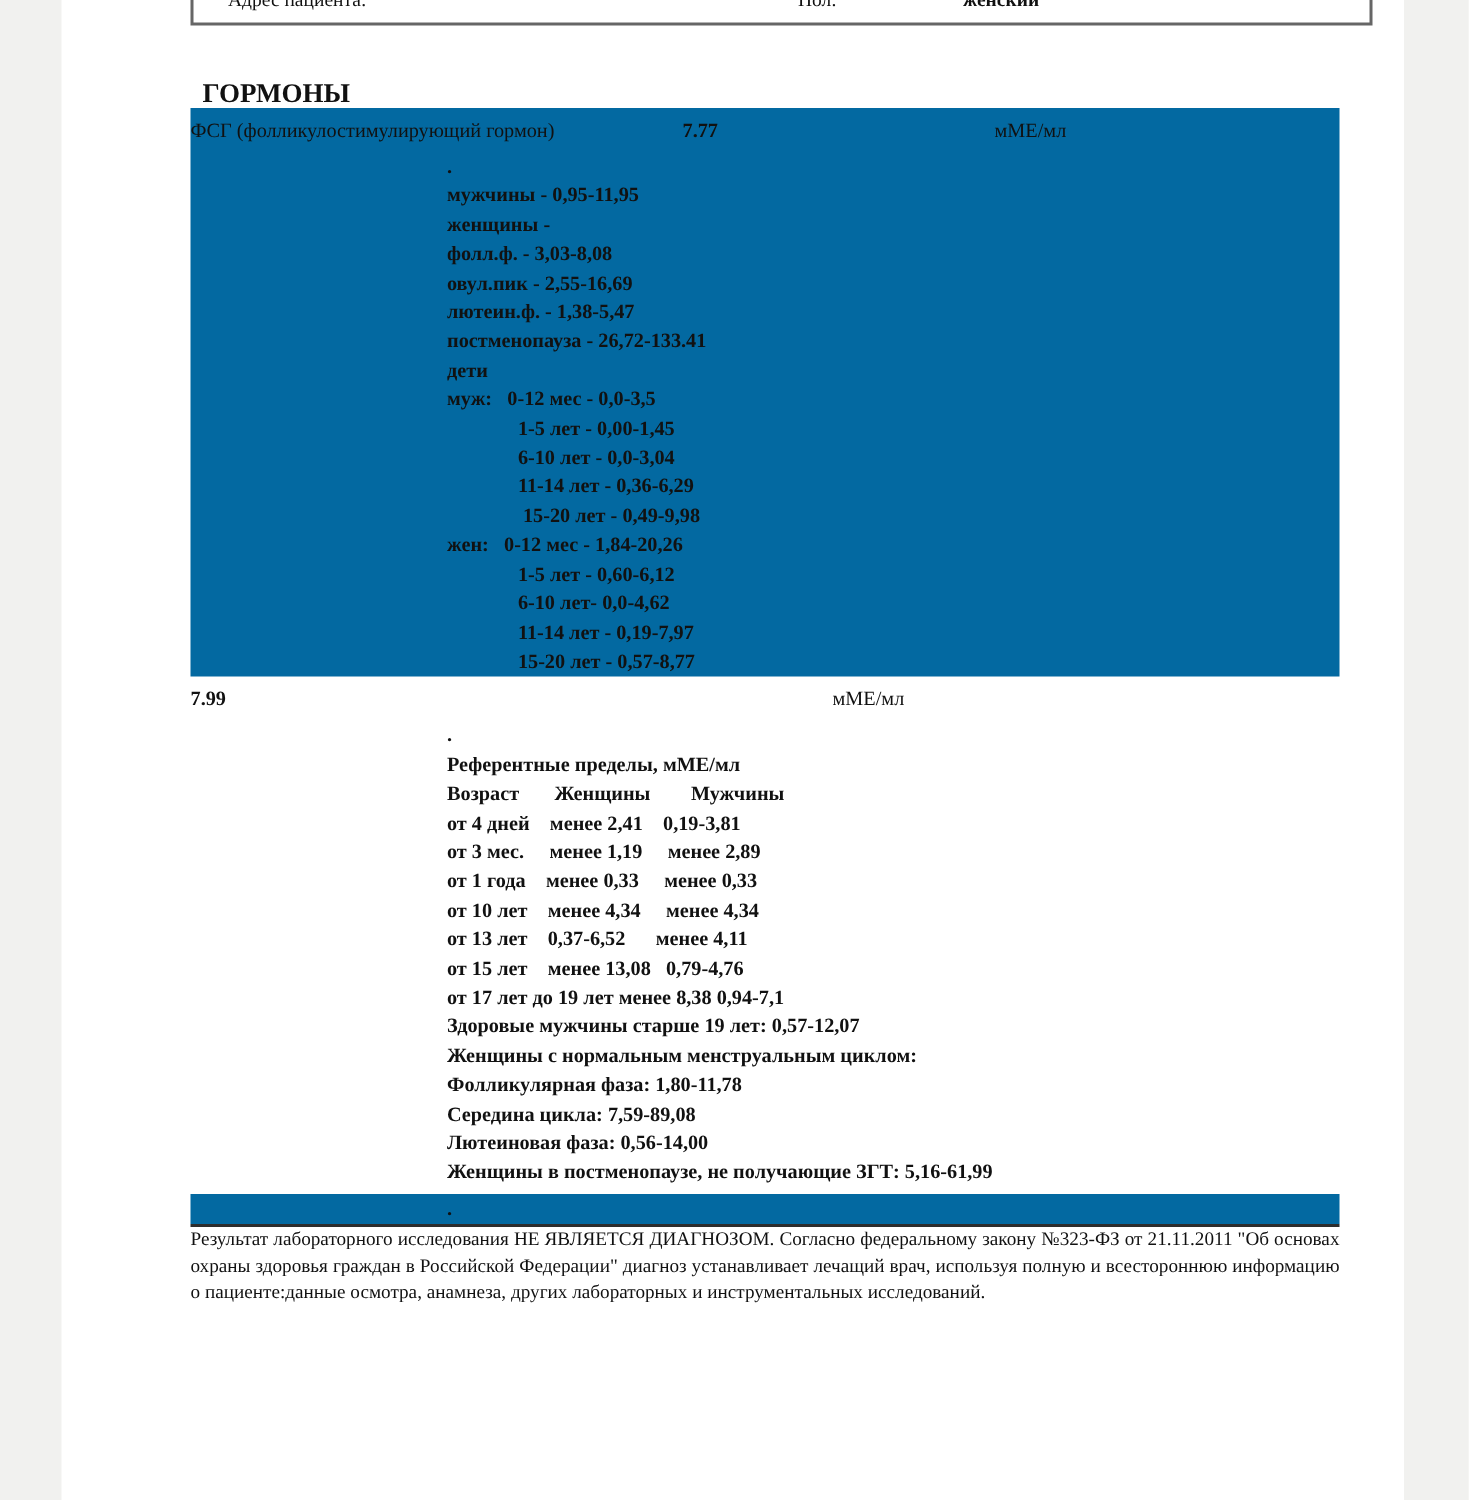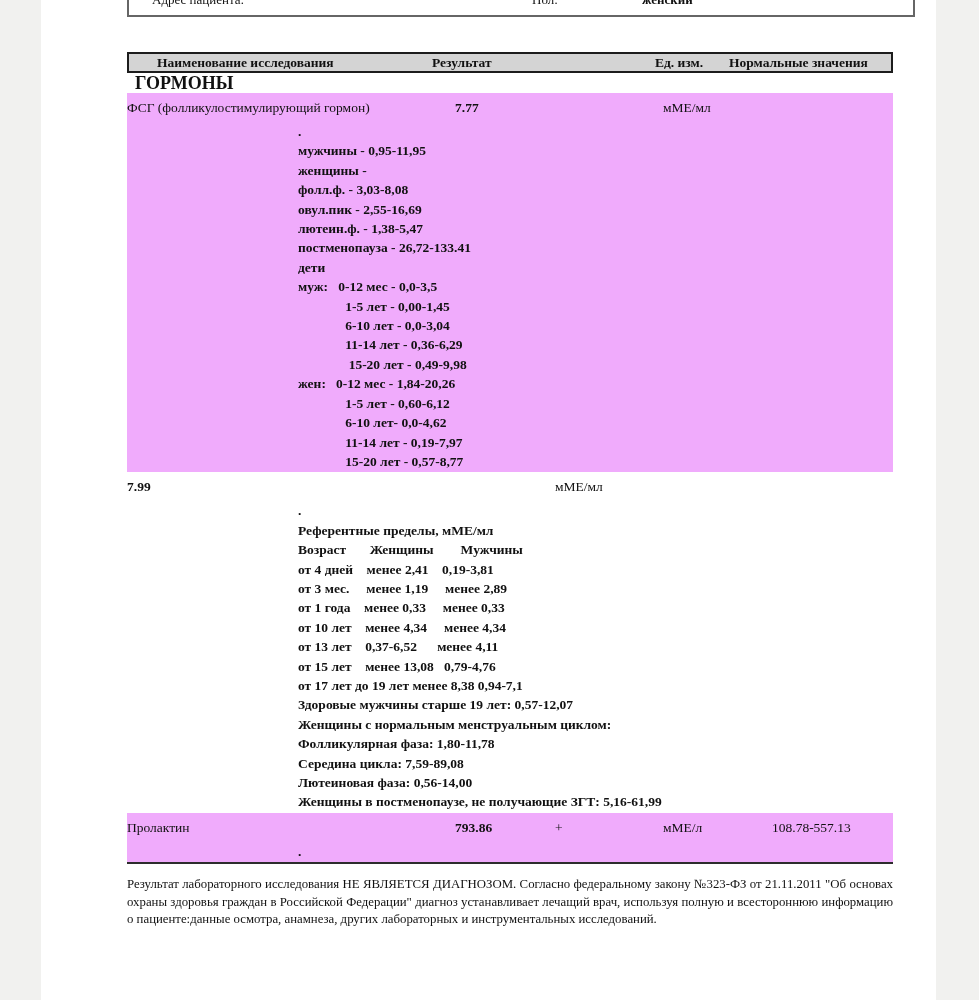--- a/index.html
+++ b/index.html
@@ -62,40 +62,39 @@
     font-weight: bold;
     font-size: 13.5px;
     line-height: 15px;
   }
   .section-title {
     font-weight: bold;
     font-size: 18px;
     padding: 2px 0 1px 8px;
     line-height: 17px;
   }
-  .row-block.shaded { background: #f0abfc; }
+  .row-block.shaded { background: #0369a1; }
   .row-main {
     display: grid;
     grid-template-columns: 328px 100px 108px 109px 1fr;
     padding-top: 5px;
     font-size: 13.5px;
     line-height: 20px;
   }
   .cell.result { font-weight: bold; font-family: Liberation Serif, serif; }
   .ref-lines {
     margin-left: 171px;
     margin-top: 4px;
     font-size: 13.5px;
     font-weight: bold;
     line-height: 19.4px;
     white-space: pre;
     padding-bottom: 1px;
   }
   .footer-disclaimer {
-    margin-top: 12px;
     font-size: 12.8px;
     line-height: 17.6px;
     text-align: justify;
   }
   .footer-timestamp {
     margin-top: 15px;
     font-size: 14.5px;
     text-align: right;
   }
 </style>
@@ -109,26 +108,20 @@
       <span class="patient-label">Адрес пациента:</span>
       <span class="patient-sexlbl">Пол:</span>
       <span class="patient-sexval">женский</span>
     </div>
   </div>
 
   <div class="content">
 
     <div class="results-table">
 
-      <div class="table-header">
-        <span>Наименование исследования</span>
-        <span>Результат</span>
-        <span>Ед. изм.</span>
-        <span>Нормальные значения</span>
-      </div>
 
       <div class="section-title">ГОРМОНЫ</div>
 
       <div>
           <div class="row-block shaded">
             <div class="row-main">
               <div class="cell name">ФСГ (фолликулостимулирующий гормон)</div>
               <div class="cell result">7.77</div>
               <div class="cell flag"></div>
               <div class="cell unit">мМЕ/мл</div>
@@ -139,27 +132,20 @@
           <div class="row-block">
             <div class="row-main">
               <div class="cell result">7.99</div>
               <div class="cell flag"></div>
               <div class="cell unit">мМЕ/мл</div>
               <div class="cell normal"></div>
             </div>
             <div class="ref-lines"><div class="ref-line">.</div><div class="ref-line">Референтные пределы, мМЕ/мл</div><div class="ref-line">Возраст       Женщины        Мужчины</div><div class="ref-line">от 4 дней    менее 2,41    0,19-3,81</div><div class="ref-line">от 3 мес.     менее 1,19     менее 2,89</div><div class="ref-line">от 1 года    менее 0,33     менее 0,33</div><div class="ref-line">от 10 лет    менее 4,34     менее 4,34</div><div class="ref-line">от 13 лет    0,37-6,52      менее 4,11</div><div class="ref-line">от 15 лет    менее 13,08   0,79-4,76</div><div class="ref-line">от 17 лет до 19 лет менее 8,38 0,94-7,1</div><div class="ref-line">Здоровые мужчины старше 19 лет: 0,57-12,07</div><div class="ref-line">Женщины с нормальным менструальным циклом:</div><div class="ref-line">Фолликулярная фаза: 1,80-11,78</div><div class="ref-line">Середина цикла: 7,59-89,08</div><div class="ref-line">Лютеиновая фаза: 0,56-14,00</div><div class="ref-line">Женщины в постменопаузе, не получающие ЗГТ: 5,16-61,99</div></div>
           </div>
           <div class="row-block shaded">
-            <div class="row-main">
-              <div class="cell name">Пролактин</div>
-              <div class="cell result">793.86</div>
-              <div class="cell flag">+</div>
-              <div class="cell unit">мМЕ/л</div>
-              <div class="cell normal">108.78-557.13</div>
-            </div>
             <div class="ref-lines"><div class="ref-line">.</div></div>
           </div>
         </div>
 
     </div>
 
     <div class="footer-disclaimer">Результат лабораторного исследования НЕ ЯВЛЯЕТСЯ ДИАГНОЗОМ. Согласно федеральному закону №323-ФЗ от 21.11.2011 "Об основах охраны здоровья граждан в Российской Федерации" диагноз устанавливает лечащий врач, используя полную и всестороннюю информацию о пациенте:данные осмотра, анамнеза, других лабораторных и инструментальных исследований.</div>
 
 
   </div>

